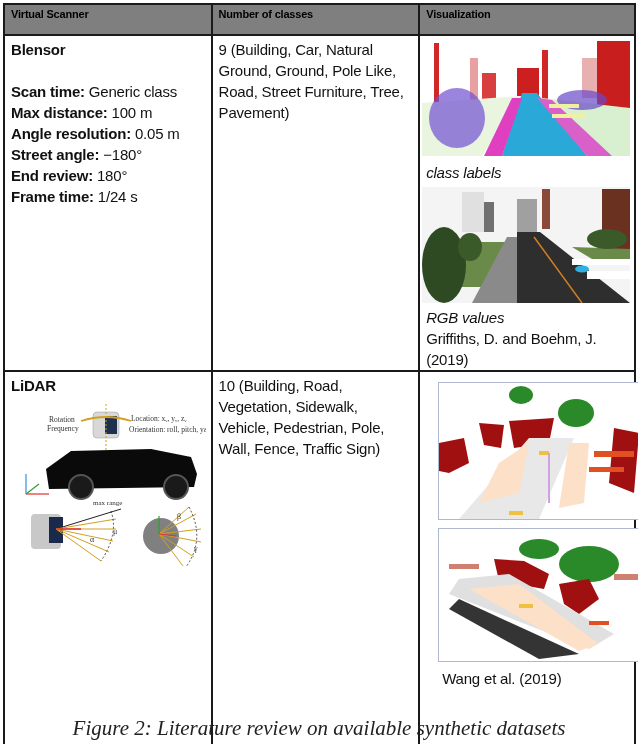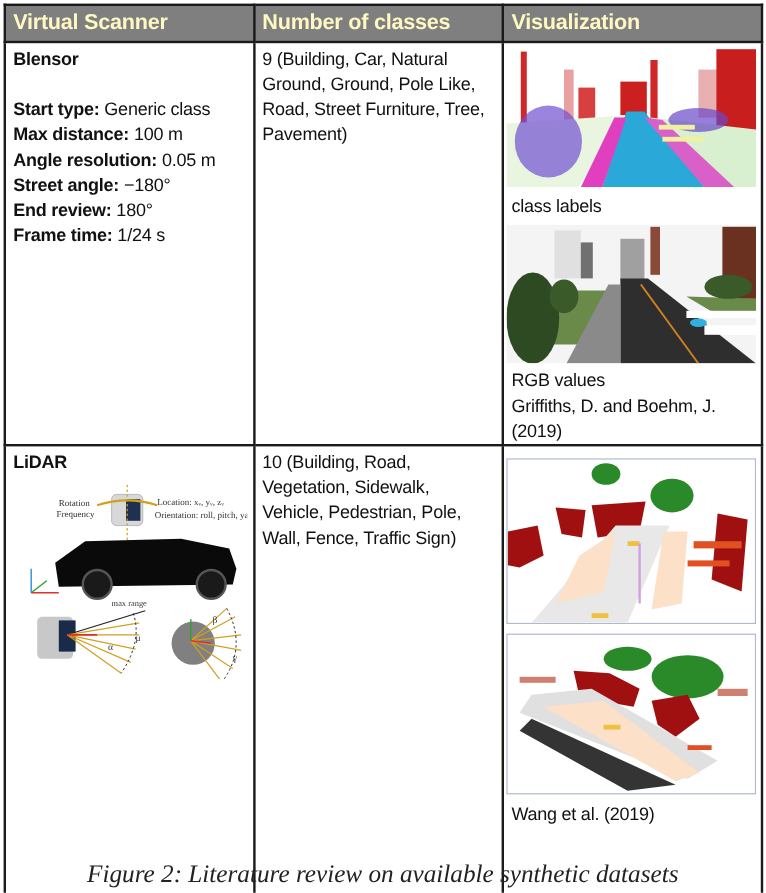--- a/index.html
+++ b/index.html
@@ -1,30 +1,30 @@
 <!DOCTYPE html>
 <html><head>
 <meta charset="utf-8">
 <style>
   html, body { margin:0; padding:0; background:#ffffff; }
   body { width:638px; height:744px; position:relative; overflow:hidden;
          font-family:"Liberation Sans", "DejaVu Sans", sans-serif; color:#111; }
   table.review { position:absolute; left:3px; top:3px; width:633px; border-collapse:collapse;
                  table-layout:fixed; }
   table.review td, table.review th { border:2px solid #1a1a1a; vertical-align:top; padding:0; }
-  th { background:#7f7f7f; color:#fef9c3; text-align:left; font-weight:bold; font-size:18px;
+  th { background:#7f7f7f; color:#000000; text-align:left; font-weight:bold; font-size:11px;
        height:26px; padding:3px 6px 0 6px !important; letter-spacing:-0.2px; }
   .c1 { width:203px; } .c2 { width:203px; } .c3 { width:211px; }
   .cell { font-size:15px; line-height:21px; padding:3px 6px; letter-spacing:-0.2px; }
   .scanner-name { font-weight:bold; }
   .param b { font-weight:bold; }
   .spacer { height:21px; }
   .viz { padding:2px 0 0 2px; }
   .viz .caption { font-size:15px; line-height:21px; padding:0 4px; letter-spacing:-0.2px; }
-  .viz .italic { }
+  .viz .italic { font-style:italic; }
   .img { position:relative; overflow:hidden; }
   .figcaption { position:absolute; top:716px; left:0; width:638px; text-align:center;
                 font-family:"Liberation Serif", "DejaVu Serif", serif; font-style:italic;
                 font-size:21px; color:#222; }
   svg { display:block; }
 </style>
 </head>
 <body>
 
 <table class="review">
@@ -38,21 +38,21 @@
     <th>Virtual Scanner</th>
     <th>Number of classes</th>
     <th>Visualization</th>
   </tr>
 
   <tr style="height:330px;">
     <td>
       <div class="cell">
         <div class="scanner-name">Blensor</div>
         <div class="spacer"></div>
-        <div class="param"><b>Start type:</b> <span>Generic class</span></div>
+        <div class="param"><b>Scan time:</b> <span>Generic class</span></div>
         <div class="param"><b>Max distance:</b> <span>100 m</span></div>
         <div class="param"><b>Angle resolution:</b> <span>0.05 m</span></div>
         <div class="param"><b>Street angle:</b> <span>−180°</span></div>
         <div class="param"><b>End review:</b> <span>180°</span></div>
         <div class="param"><b>Frame time:</b> <span>1/24 s</span></div>
       </div>
     </td>
     <td>
       <div class="cell">9 (Building, Car, Natural Ground, Ground, Pole Like, Road, Street Furniture, Tree, Pavement)</div>
     </td>
@@ -175,21 +175,21 @@
           <path d="M178 108 Q195 140 175 168" stroke="#222" stroke-width="0.8" stroke-dasharray="2,2" fill="none"></path>
           <text x="166" y="120" font-size="8" fill="#333">β</text>
           <text x="183" y="152" font-size="8" fill="#333">γ</text>
         </svg>
       </div>
     </td>
     <td>
       <div class="cell">10 (Building, Road, Vegetation, Sidewalk, Vehicle, Pedestrian, Pole, Wall, Fence, Traffic Sign)</div>
     </td>
     <td>
-      <div class="viz" style="padding-top:10px;">
+      <div class="viz" style="padding-top:10px;margin-left:16px;">
         <div class="img" style="border:1px solid #b0b8d0; width:206px;">
           <svg width="206" height="136" viewBox="0 0 206 136">
             <rect width="206" height="136" fill="#ffffff"></rect>
             <ellipse cx="82" cy="12" rx="12" ry="9" fill="#2a8a2a"></ellipse>
             <ellipse cx="137" cy="30" rx="18" ry="14" fill="#2a8a2a"></ellipse>
             <path d="M0 60 L25 55 L30 80 L10 90 L0 88 Z" fill="#a01010"></path>
             <path d="M40 40 L65 42 L62 65 L45 62 Z" fill="#a01010"></path>
             <path d="M70 38 L115 35 L110 60 L75 65 Z" fill="#a01010"></path>
             <path d="M175 45 L200 50 L195 110 L170 100 Z" fill="#a01010"></path>
             <rect x="155" y="68" width="40" height="6" fill="#e05020"></rect>

